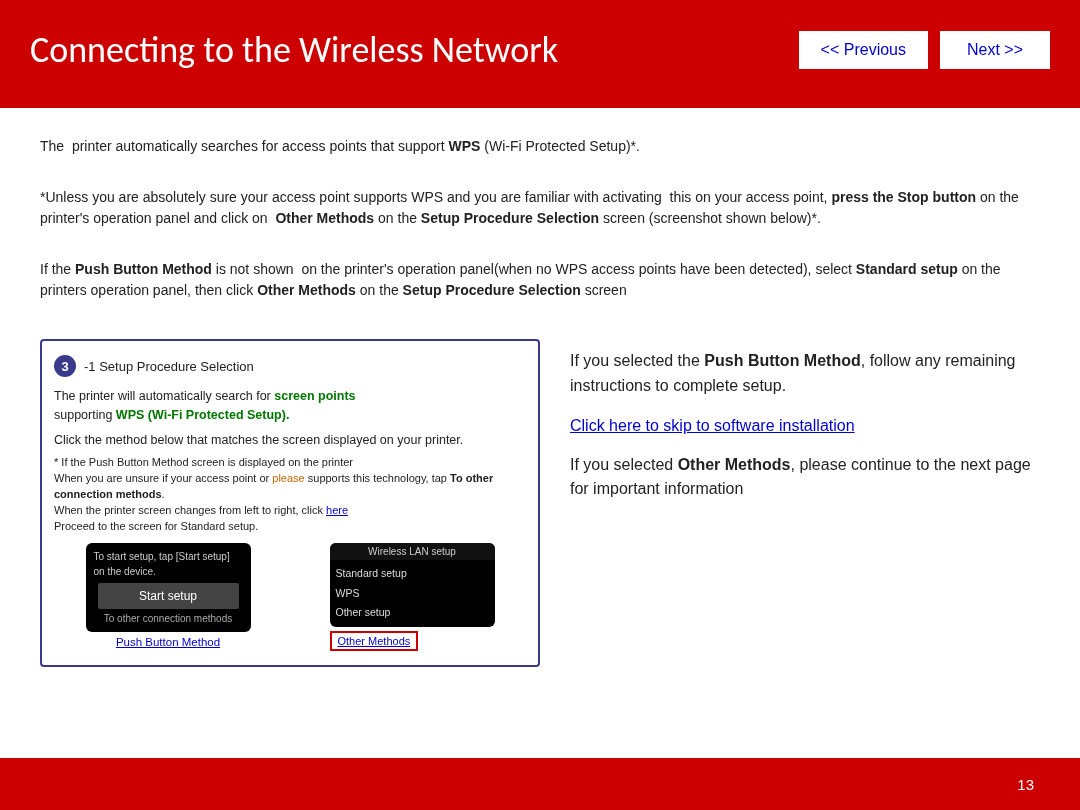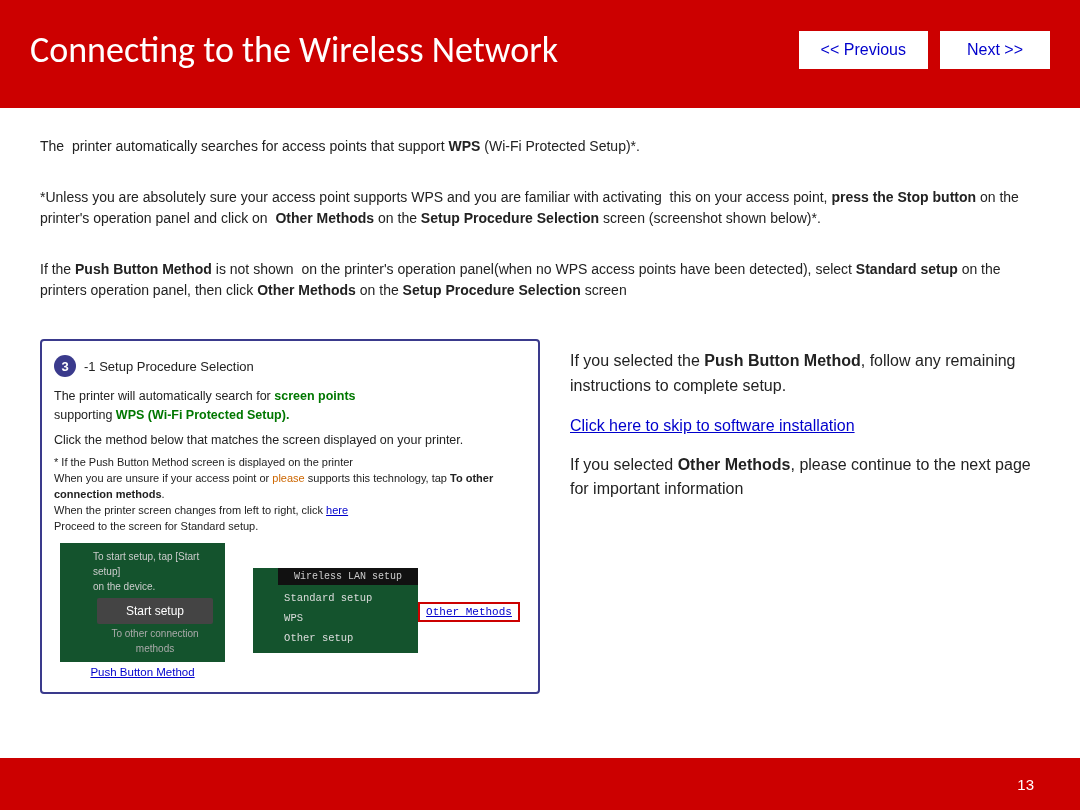--- a/index.html
+++ b/index.html
@@ -126,26 +126,25 @@
     }
 
     
     .printer-screens {
       display: flex;
       gap: 16px;
       margin-top: 8px;
       justify-content: space-around;
     }
     .printer-screen {
-      background: #14532d;
+      background: #000000;
       color: #fff;
       width: 170px;
-      border-radius: 0;
+      border-radius: 6px;
       overflow: hidden;
-      padding-left: 25px;
     }
     .screen-inner {
       padding: 6px 8px;
       font-size: 10px;
       line-height: 1.5;
     }
     .screen-title-bar {
       background: #111;
       color: #ccc;
       font-size: 10px;
@@ -279,21 +278,21 @@
           <div class="printer-screen" style="width:165px;">
             <div class="screen-inner">
               <div style="font-size:10px;color:#ccc;margin-bottom:4px;">To start setup, tap [Start setup]<br>on the device.</div>
               <div class="screen-button">Start setup</div>
               <div style="font-size:10px;color:#aaa;text-align:center;margin-top:2px;">To other connection methods</div>
             </div>
           </div>
           <a class="screen-link" style="color:#0000cc;font-size:11.5px;text-decoration:underline;text-align:center;display:block;margin-top:4px;">Push Button Method</a>
         </div>
 
-        <div style="display:flex;flex-direction:row;align-items:center;font-family:Liberation Mono, monospace;">
+        <div style="display:flex;flex-direction:column;">
           <div class="printer-screen" style="width:165px;">
             <div class="screen-title-bar">Wireless LAN setup</div>
             <div class="screen-inner" style="padding:4px 0;">
               <div class="screen-item">Standard setup</div>
               <div class="screen-item">WPS</div>
               <div class="screen-item">Other setup</div>
             </div>
           </div>
           <div style="margin-top:4px;">
             <span class="other-methods-label">Other Methods</span>

